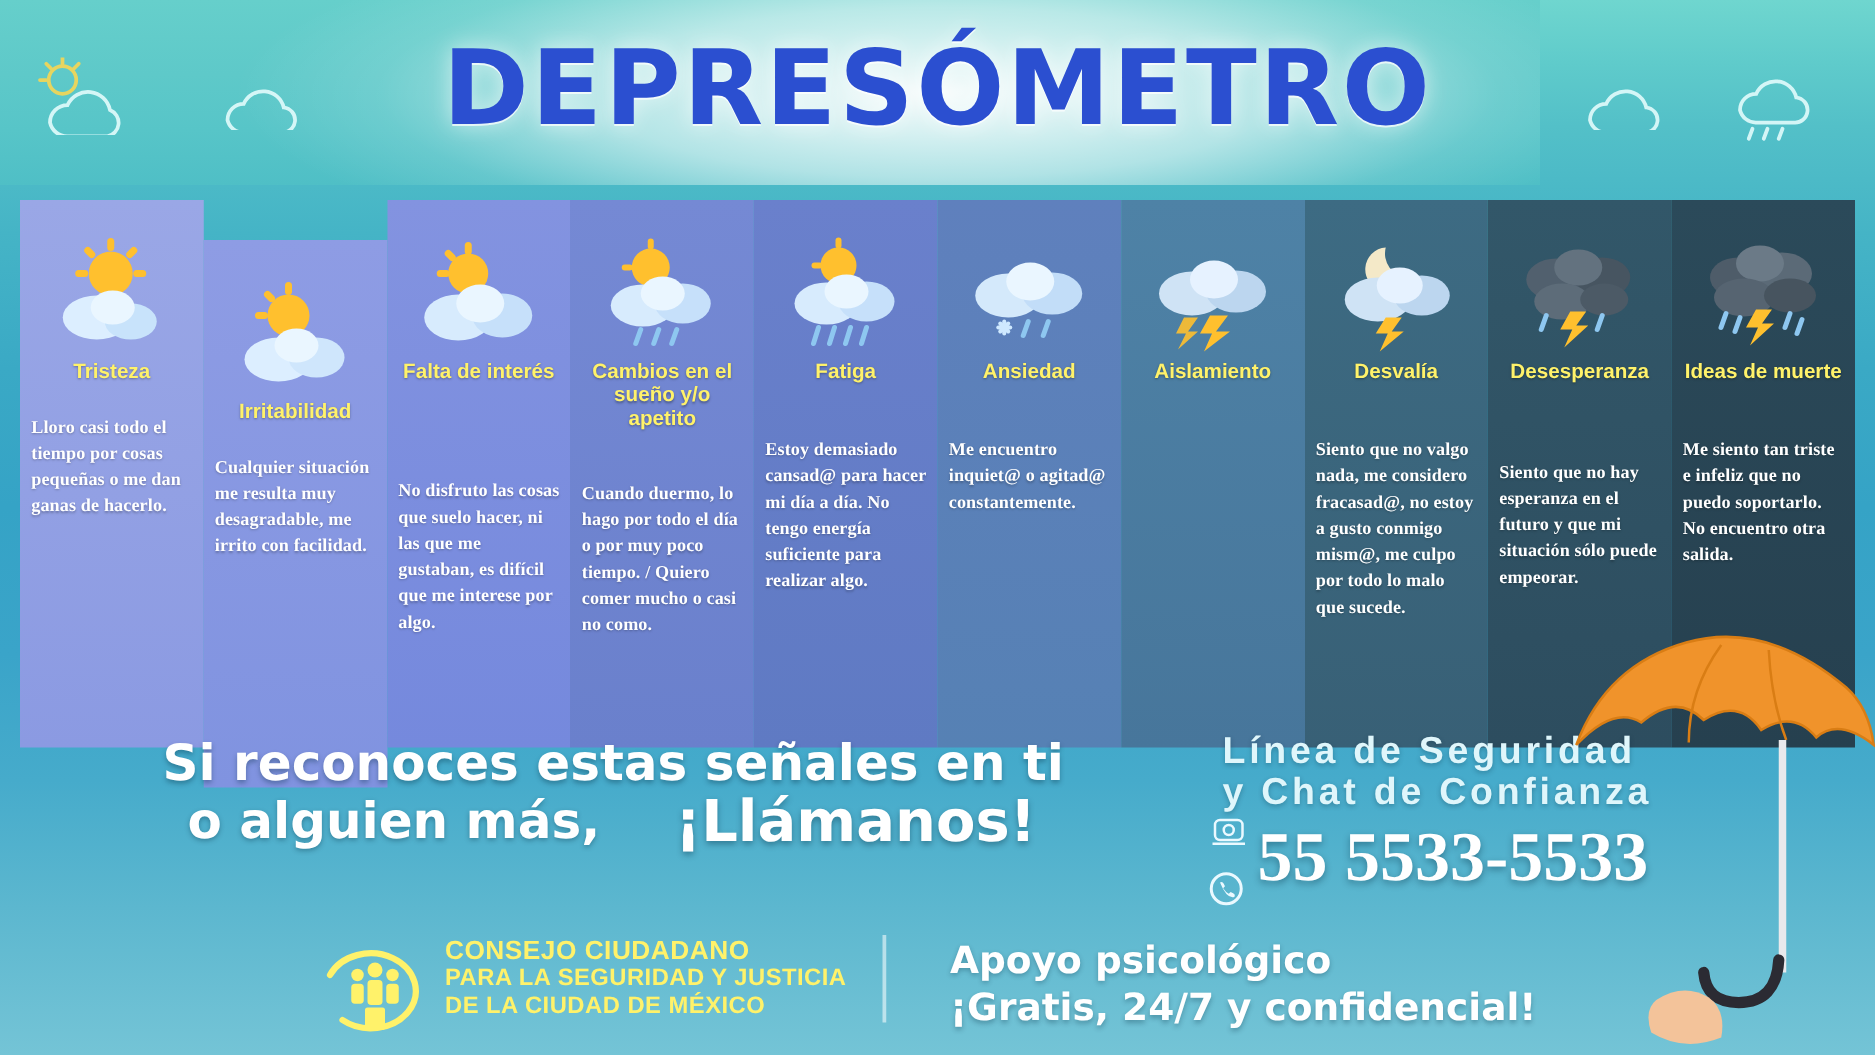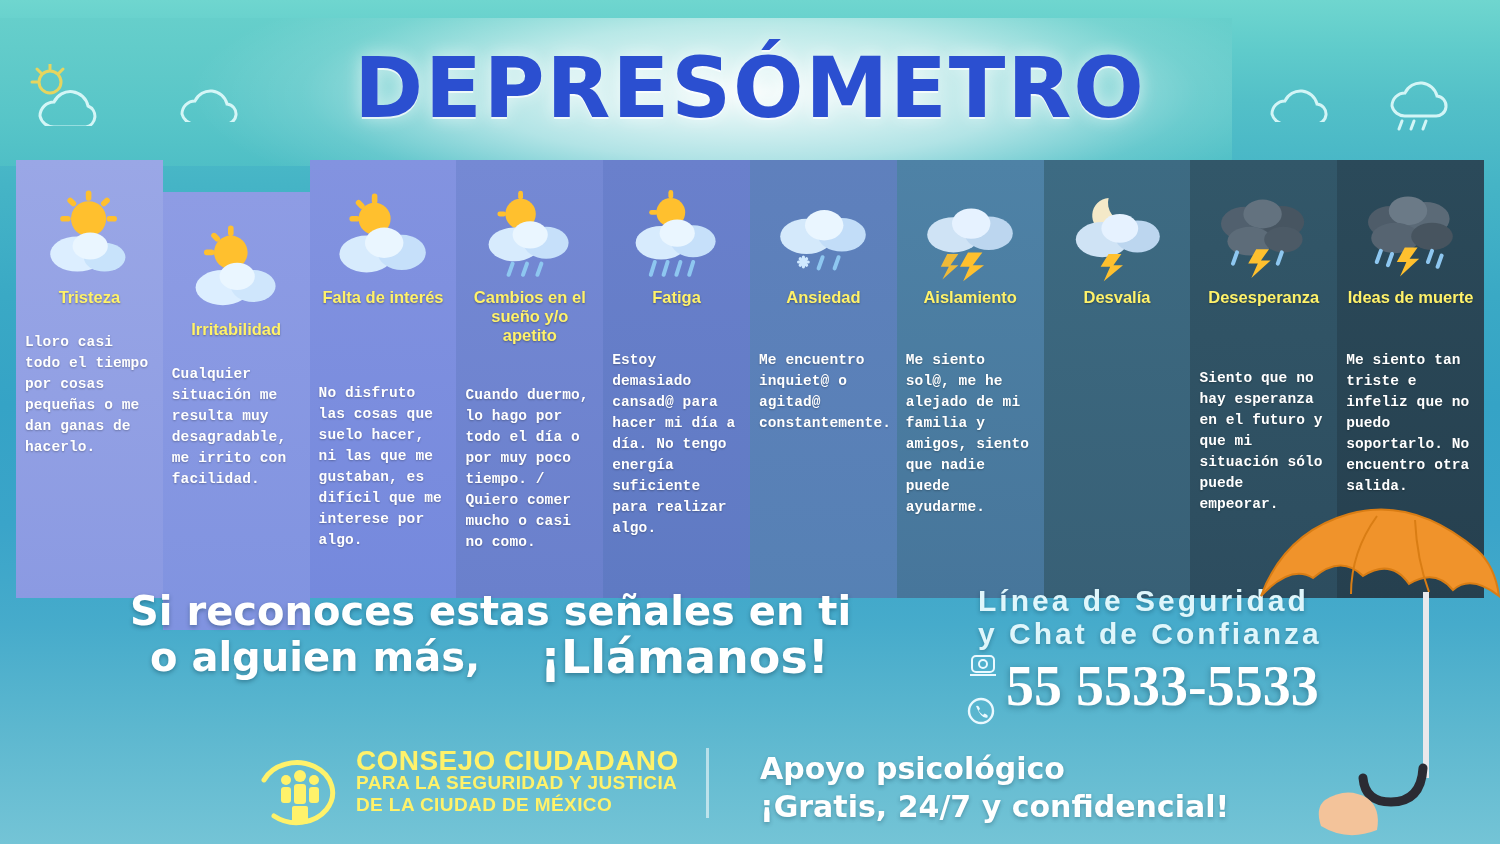--- a/index.html
+++ b/index.html
@@ -8,21 +8,21 @@
     font-family:"Liberation Sans", sans-serif;
     background:#3aa7c4;
   }
   #poster{
     position:relative;width:1500px;height:844px;overflow:hidden;
     background:
       linear-gradient(180deg,#6fd6cf 0%,#5fcbcb 6%,#53c0c8 12%,#45b4c6 22%,#3aa9c5 35%,#35a3c6 48%,#3aa4c9 62%,#46abcb 74%,#5cb7cf 86%,#74c4d6 100%);
   }
   
   .header{
-    position:absolute;left:0;top:18px;width:1232px;height:148px;
+    position:absolute;left:0;top:0;width:1232px;height:148px;
     background:
       radial-gradient(ellipse 720px 180px at 750px 74px, rgba(255,255,255,0.95) 0%, rgba(255,255,255,0.55) 38%, rgba(255,255,255,0.12) 62%, rgba(255,255,255,0) 78%),
       linear-gradient(180deg,#66cfcb 0%,#5ec9c9 40%,#57c5c8 70%,#4fbfc6 100%);
   }
   .header-title{
     position:absolute;left:0;top:22px;width:1500px;text-align:center;
     font-size:83px;font-weight:bold;letter-spacing:2px;
     color:#2b4fd0;
     font-family:"DejaVu Sans", sans-serif;
     text-shadow:0 2px 0 rgba(255,255,255,0.7), 0 0 18px rgba(255,255,255,0.6);
@@ -42,21 +42,21 @@
   }
   .col-title{
     position:absolute;left:6px;right:6px;top:128px;
     text-align:center;font-weight:bold;font-size:16.5px;line-height:19px;
     color:#fff26a;font-family:"Liberation Sans", sans-serif;
     text-shadow:0 1px 2px rgba(0,0,0,0.35);
   }
   .col-body{
     position:absolute;left:9px;right:8px;
     font-size:14.5px;line-height:21px;font-weight:bold;
-    color:#ffffff;font-family:Liberation Mono, monospace;
+    color:#ffffff;font-family:Liberation Serif, serif;
     letter-spacing:0.1px;
     text-shadow:0 1px 2px rgba(0,0,0,0.28);
   }
   
   .cta{
     position:absolute;left:0;top:572px;width:1500px;
   }
   .cta-line1,.cta-line2{
     color:#ffffff;font-weight:bold;font-family:"DejaVu Sans", sans-serif;
     text-shadow:0 2px 4px rgba(0,40,60,0.35);
@@ -83,21 +83,21 @@
   .phone-icon{position:absolute;left:968px;top:80px;font-size:26px;color:#eaf9ff;}
   .wa-icon{position:absolute;left:966px;top:124px;font-size:28px;color:#eaf9ff;}
   
   .footer{position:absolute;left:0;top:740px;width:1500px;height:104px;}
   .cc-logo{position:absolute;left:252px;top:4px;width:96px;height:86px;}
   .cc-text{
     position:absolute;left:356px;top:10px;
     color:#fff26a;font-weight:bold;font-size:19px;line-height:22px;
     font-family:"Liberation Sans", sans-serif;letter-spacing:0.4px;
   }
-  .cc-text .l1{font-size:28px;}
+  .cc-text .l1{font-size:21px;}
   .divider{position:absolute;left:706px;top:8px;width:3px;height:70px;background:rgba(255,255,255,0.55);}
   .apoyo{
     position:absolute;left:760px;top:10px;
     color:#ffffff;font-weight:bold;font-size:30px;line-height:38px;
     font-family:"DejaVu Sans", sans-serif;
     text-shadow:0 2px 4px rgba(0,40,60,0.3);
   }
   
   .umbrella{position:absolute;left:1255px;top:500px;width:250px;height:344px;}
 </style>
@@ -276,34 +276,34 @@
       <div class="art">
         <svg width="100%" height="118" viewBox="0 0 146 118" preserveAspectRatio="xMidYMid meet">
           <ellipse cx="52" cy="60" rx="33" ry="22" fill="#cfe3f5"></ellipse>
           <ellipse cx="96" cy="58" rx="30" ry="21" fill="#bcd6ef"></ellipse>
           <ellipse cx="74" cy="46" rx="24" ry="19" fill="#e6f2ff"></ellipse>
           <polygon points="70,82 88,82 76,98 90,98 64,118 72,100 60,100" fill="#ffc02e"></polygon>
           <polygon points="44,84 58,84 48,98 58,98 38,116 46,100 36,100" fill="#ffc02e" opacity="0.9"></polygon>
         </svg>
       </div>
       <div class="col-title">Aislamiento</div>
-      <div class="col-body" style="top:190px;">Me siento sol@, me he alejado de mi familia y amigos, siento que nadie puede ayudarme.</div>
     </div>
 
     <div class="col" style="background:linear-gradient(180deg,#3d6b83,#386076);">
       <div class="art">
         <svg width="100%" height="118" viewBox="0 0 146 118" preserveAspectRatio="xMidYMid meet">
           <path d="M62 14 a22 22 0 1 0 22 30 a24 24 0 0 1 -22 -30 z" fill="#f4e9c8"></path>
           <ellipse cx="54" cy="66" rx="33" ry="22" fill="#cfe3f5"></ellipse>
           <ellipse cx="98" cy="62" rx="28" ry="20" fill="#bcd6ef"></ellipse>
           <ellipse cx="76" cy="52" rx="23" ry="18" fill="#e6f2ff"></ellipse>
           <polygon points="62,84 78,84 68,98 80,98 56,118 64,100 52,100" fill="#ffc02e"></polygon>
         </svg>
       </div>
       <div class="col-title">Desvalía</div>
+      <div class="col-body" style="top:190px;">Siento que no valgo nada, me considero fracasad@, no estoy a gusto conmigo mism@, me culpo por todo lo malo que sucede.</div>
     </div>
 
     <div class="col" style="background:linear-gradient(180deg,#325769,#2d4d5f);">
       <div class="art">
         <svg width="100%" height="118" viewBox="0 0 146 118" preserveAspectRatio="xMidYMid meet">
           <ellipse cx="50" cy="46" rx="30" ry="21" fill="#51606e"></ellipse>
           <ellipse cx="96" cy="44" rx="28" ry="20" fill="#475561"></ellipse>
           <ellipse cx="72" cy="34" rx="24" ry="18" fill="#63727f"></ellipse>
           <ellipse cx="56" cy="68" rx="28" ry="18" fill="#5d6c79"></ellipse>
           <ellipse cx="98" cy="66" rx="24" ry="16" fill="#4c5a66"></ellipse>

